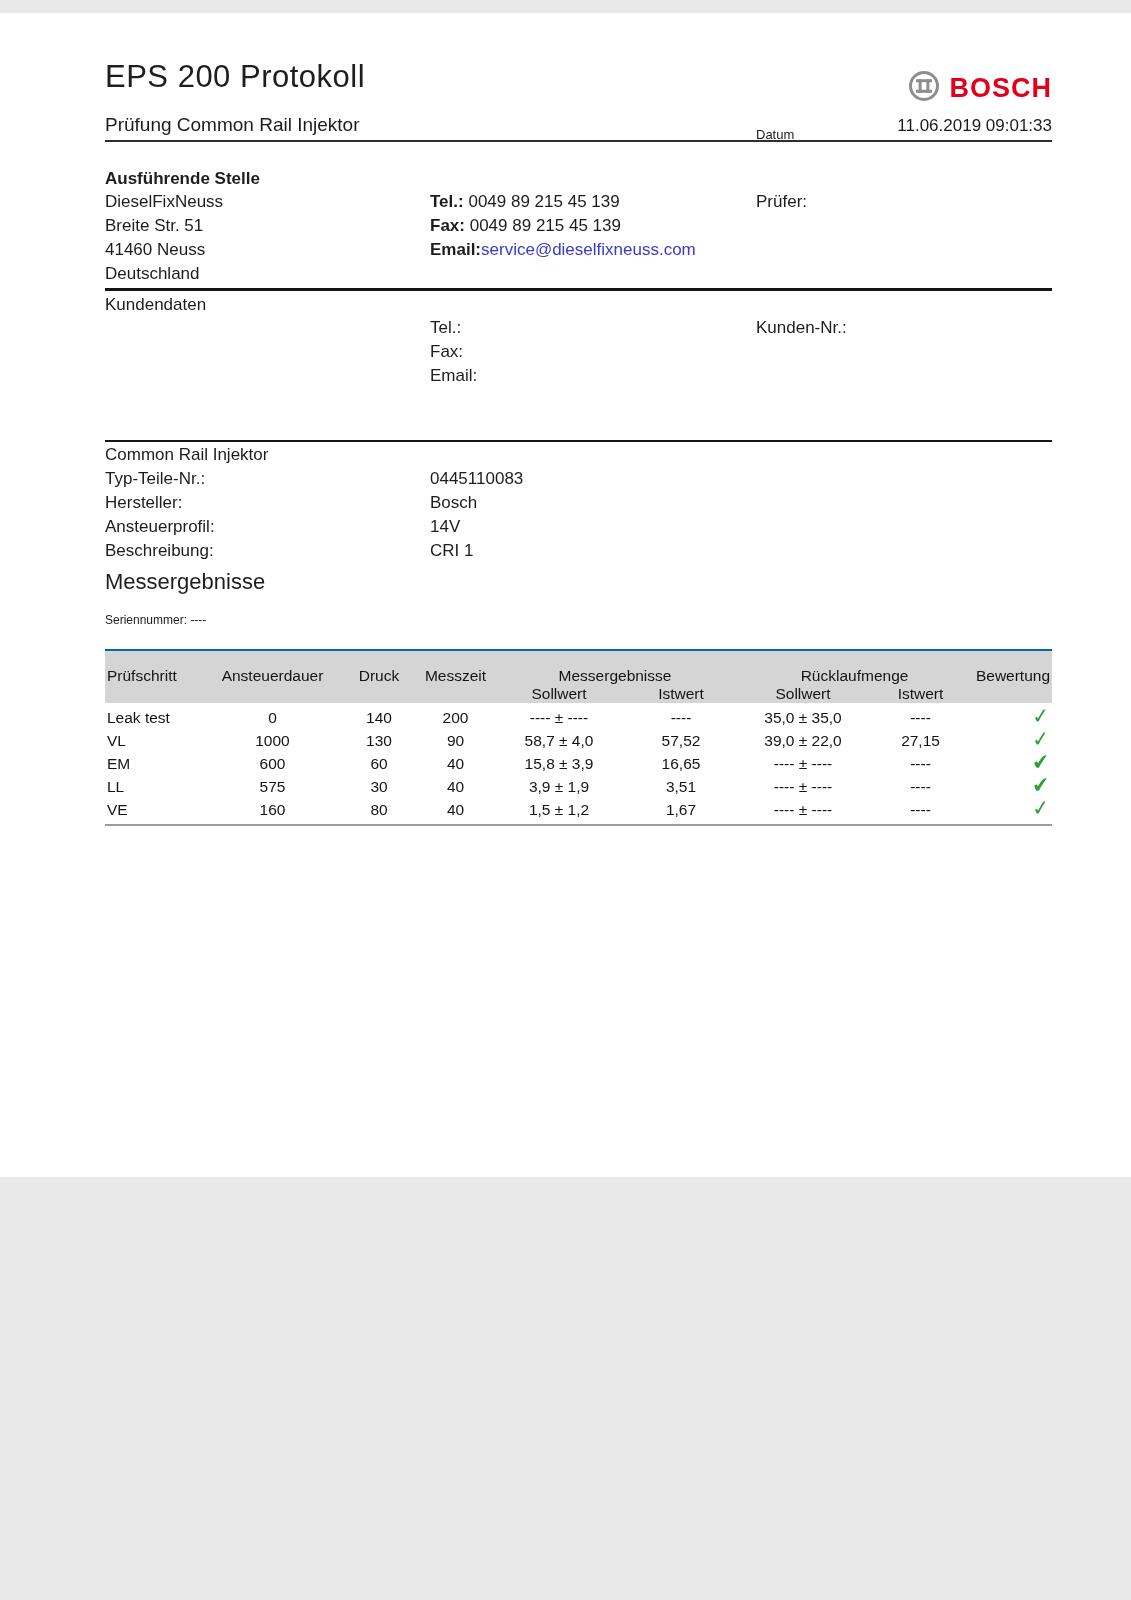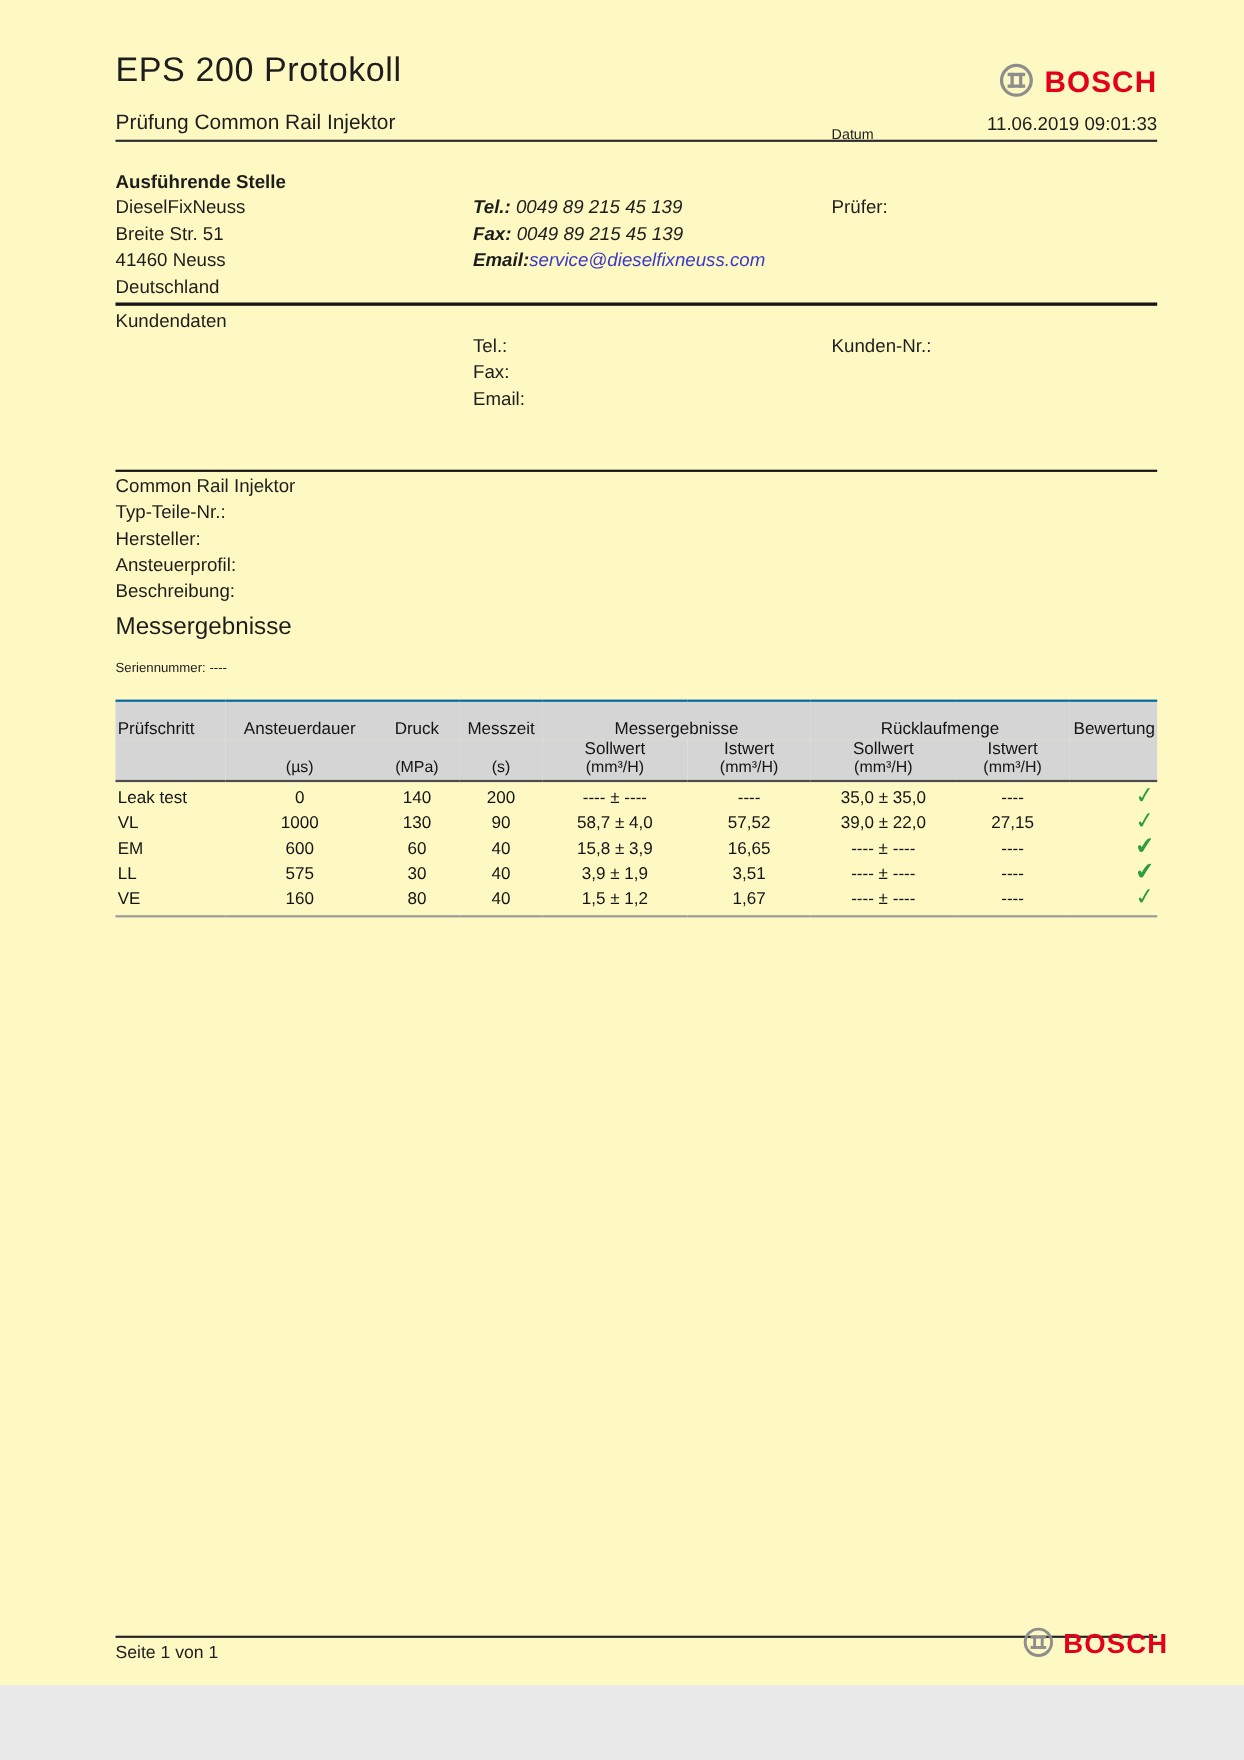--- a/index.html
+++ b/index.html
@@ -4,26 +4,26 @@
 <style>
   :root{
     --brand-red:#e2001a;
     --link-blue:#3a3ac8;
     --check-green:#2f9e3e;
     --table-header-bg:#d5d5d5;
   }
   html,body{margin:0;padding:0;background:#e9e9e9;}
   .page{
     position:relative;
-    width:1131px;height:1532px;
-    background:#fef9c3;
+    width:1131px;height:1164px;
+    background:#ffffff;
     font-family:"Liberation Sans",sans-serif;
     color:#1d1d1d;
     overflow:hidden;
-    margin:0 auto;
+    margin:13px auto;
   }
   .abs{position:absolute;}
   .rule{position:absolute;left:105px;width:947px;background:#2e2e2e;}
 
   .title{top:46px;left:105px;font-size:31px;letter-spacing:0.5px;}
   .subtitle{top:101px;left:105px;font-size:19px;}
   .datum-label{top:114px;left:756px;font-size:13px;}
   .datum-value{top:103px;right:79px;font-size:17px;}
 
   .logo{display:flex;align-items:center;gap:7px;}
@@ -102,21 +102,21 @@
 
   <div class="abs sec-heading bold" style="top:156px;left:105px;">Ausführende Stelle</div>
 
   <div class="abs col" style="top:177px;left:105px;">
     <div>DieselFixNeuss</div>
     <div>Breite Str. 51</div>
     <div>41460 Neuss</div>
     <div>Deutschland</div>
   </div>
 
-  <div class="abs col" style="top:177px;left:430px;font-style:italic;">
+  <div class="abs col" style="top:177px;left:430px;">
     <div>
       <span class="lbl">Tel.:</span>
       <span>0049 89 215 45 139</span>
     </div>
     <div>
       <span class="lbl">Fax:</span>
       <span>0049 89 215 45 139</span>
     </div>
     <div>
       <span class="lbl">Email:</span><span class="email-link">service@dieselfixneuss.com</span>
@@ -139,20 +139,26 @@
 
   <div class="rule" style="top:427px;height:2px;background:#151515;"></div>
 
   <div class="abs sec-heading" style="top:432px;left:105px;">Common Rail Injektor</div>
 
   <div class="abs col" style="top:454px;left:105px;">
     <div>Typ-Teile-Nr.:</div>
     <div>Hersteller:</div>
     <div>Ansteuerprofil:</div>
     <div>Beschreibung:</div>
+  </div>
+  <div class="abs col" style="top:454px;left:430px;">
+    <div>0445110083</div>
+    <div>Bosch</div>
+    <div>14V</div>
+    <div>CRI 1</div>
   </div>
 
   <div class="abs h2" style="top:556px;left:105px;">Messergebnisse</div>
   <div class="abs serial" style="top:600px;left:105px;">
     <span>Seriennummer:</span>
     <span>----</span>
   </div>
 
   <table class="results">
     <colgroup>
@@ -180,31 +186,20 @@
         <th></th>
         <th></th>
         <th></th>
         <th></th>
         <th class="c-center">Sollwert</th>
         <th class="c-center">Istwert</th>
         <th class="c-center">Sollwert</th>
         <th class="c-center">Istwert</th>
         <th></th>
       </tr>
-      <tr class="hr3">
-        <th></th>
-        <th class="c-center">(µs)</th>
-        <th class="c-center">(MPa)</th>
-        <th class="c-center">(s)</th>
-        <th class="c-center">(mm³/H)</th>
-        <th class="c-center">(mm³/H)</th>
-        <th class="c-center">(mm³/H)</th>
-        <th class="c-center">(mm³/H)</th>
-        <th></th>
-      </tr>
     </thead>
     <tbody>
       <tr>
         <td class="c-left">Leak test</td>
         <td class="c-center">0</td>
         <td class="c-center">140</td>
         <td class="c-center">200</td>
         <td class="c-center">---- ± ----</td>
         <td class="c-center">----</td>
         <td class="c-center">35,0 ± 35,0</td>

